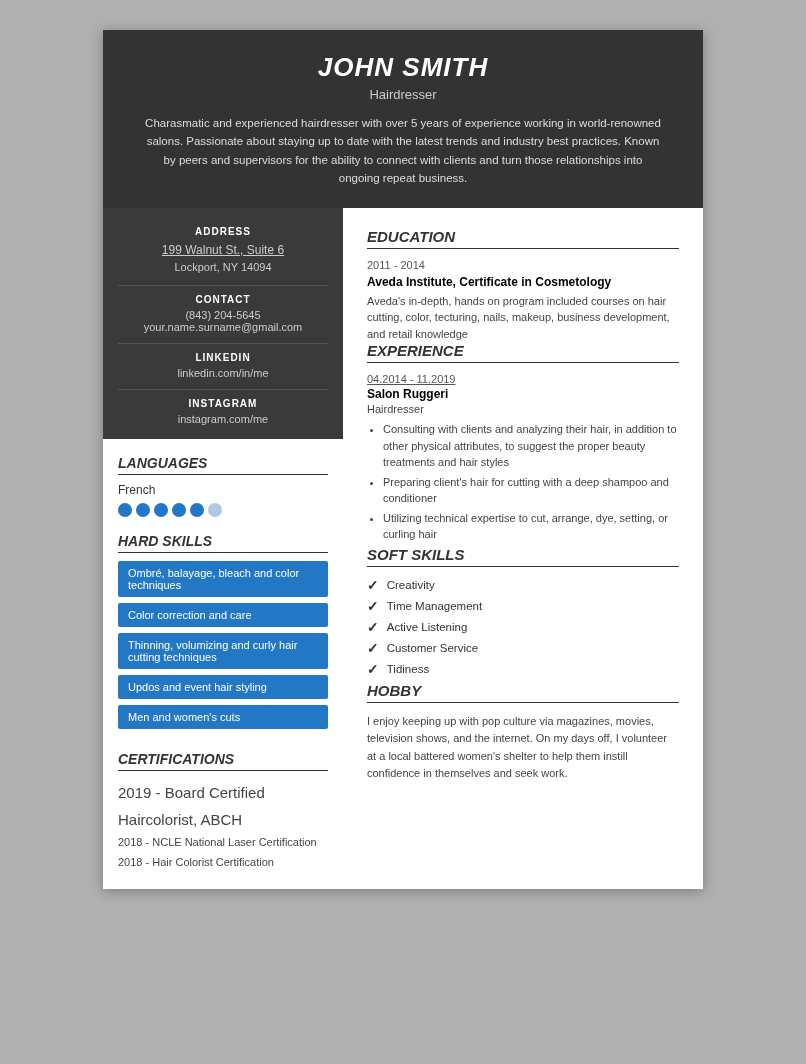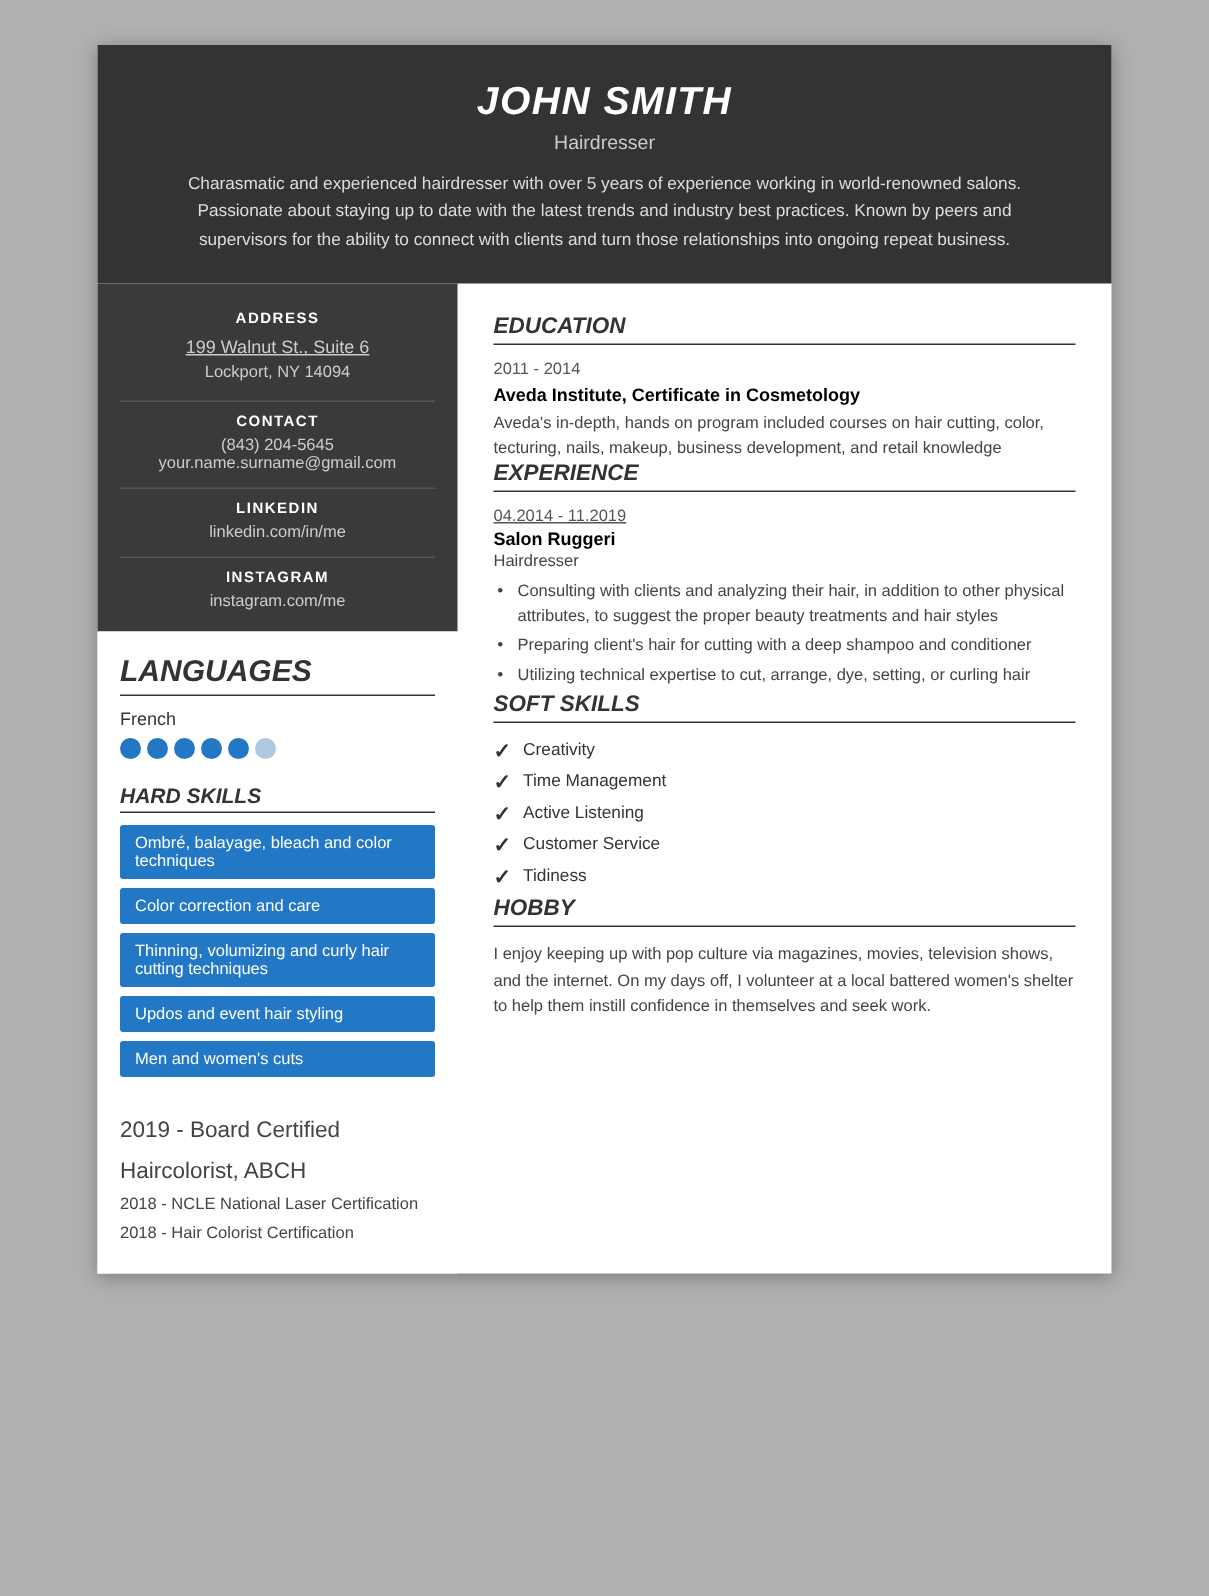--- a/index.html
+++ b/index.html
@@ -7,21 +7,21 @@
       background: #b0b0b0;
       display: flex;
       justify-content: center;
       align-items: flex-start;
       min-height: 100vh;
       padding: 30px 20px;
       font-family: Arial, sans-serif;
     }
     .page {
       background: #fff;
-      width: 676px;
+      width: 600px;
       box-shadow: 0 2px 12px rgba(0,0,0,0.3);
     }
     
     .header {
       background: #333;
       color: #fff;
       text-align: center;
       padding: 22px 40px 20px;
     }
     .header-name {
@@ -185,21 +185,21 @@
         <hr style="border:none; border-top:1px solid #555; margin:8px 0;">
         <div style="text-align:center;">
           <div style="font-size:10px; font-weight:bold; letter-spacing:1px; margin-bottom:4px;">INSTAGRAM</div>
           <div style="font-size:11px; color:#ccc;">instagram.com/me</div>
         </div>
       </div>
 
       <div style="background:#fff; padding:16px 15px; flex:1;">
 
         <div style="margin-bottom:16px;">
-          <div style="font-size:20px; font-style:italic; font-weight:bold; color:#333; border-bottom:1.5px solid #333; padding-bottom:3px; margin-bottom:8px;">LANGUAGES</div>
+          <div style="font-size:14px; font-style:italic; font-weight:bold; color:#333; border-bottom:1.5px solid #333; padding-bottom:3px; margin-bottom:8px;">LANGUAGES</div>
           <div style="font-size:12px; color:#333; margin-bottom:6px;">French</div>
           <div class="lang-dots">
             <div class="lang-dot" style="background:#2278c4;"></div>
             <div class="lang-dot" style="background:#2278c4;"></div>
             <div class="lang-dot" style="background:#2278c4;"></div>
             <div class="lang-dot" style="background:#2278c4;"></div>
             <div class="lang-dot" style="background:#2278c4;"></div>
             <div class="lang-dot" style="background:#b0c8e0;"></div>
           </div>
         </div>
@@ -207,20 +207,21 @@
         <div style="margin-bottom:16px;">
           <div style="font-size:14px; font-style:italic; font-weight:bold; color:#333; border-bottom:1.5px solid #333; padding-bottom:3px; margin-bottom:8px;">HARD SKILLS</div>
           <div class="skill-pill">Ombré, balayage, bleach and color techniques</div>
           <div class="skill-pill">Color correction and care</div>
           <div class="skill-pill">Thinning, volumizing and curly hair cutting techniques</div>
           <div class="skill-pill">Updos and event hair styling</div>
           <div class="skill-pill">Men and women's cuts</div>
         </div>
 
         <div>
+          <div style="font-size:14px; font-style:italic; font-weight:bold; color:#333; border-bottom:1.5px solid #333; padding-bottom:3px; margin-bottom:8px;">CERTIFICATIONS</div>
           <div style="font-size:15px; color:#444; line-height:1.8;">2019 - Board Certified Haircolorist, ABCH</div>
           <div style="font-size:11px; color:#444; line-height:1.8;">2018 - NCLE National Laser Certification</div>
           <div style="font-size:11px; color:#444; line-height:1.8;">2018 - Hair Colorist Certification</div>
         </div>
       </div>
     </div>
 
     <div class="main">
 
       <div>

